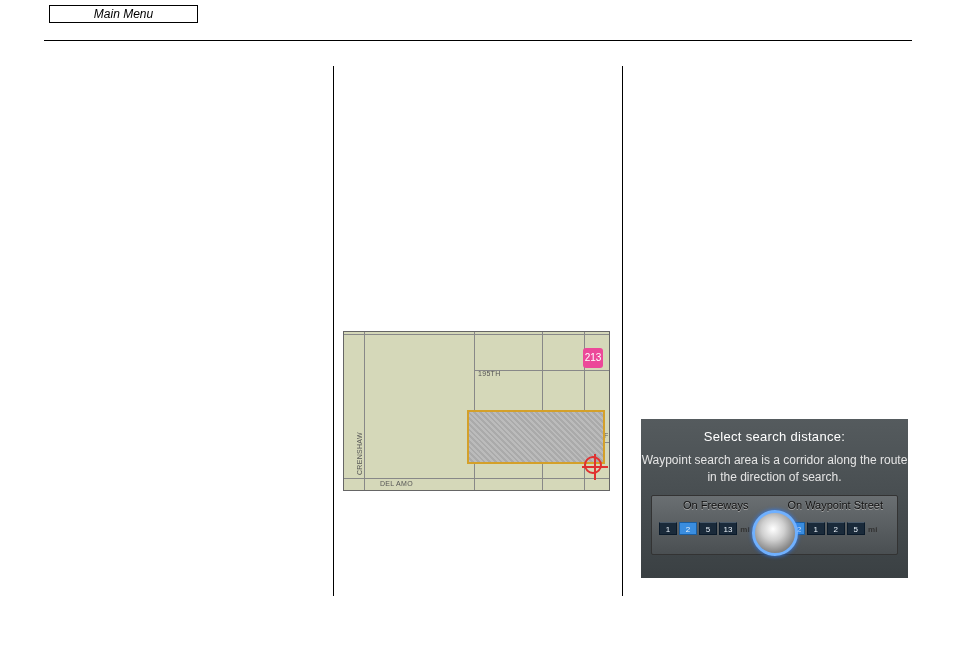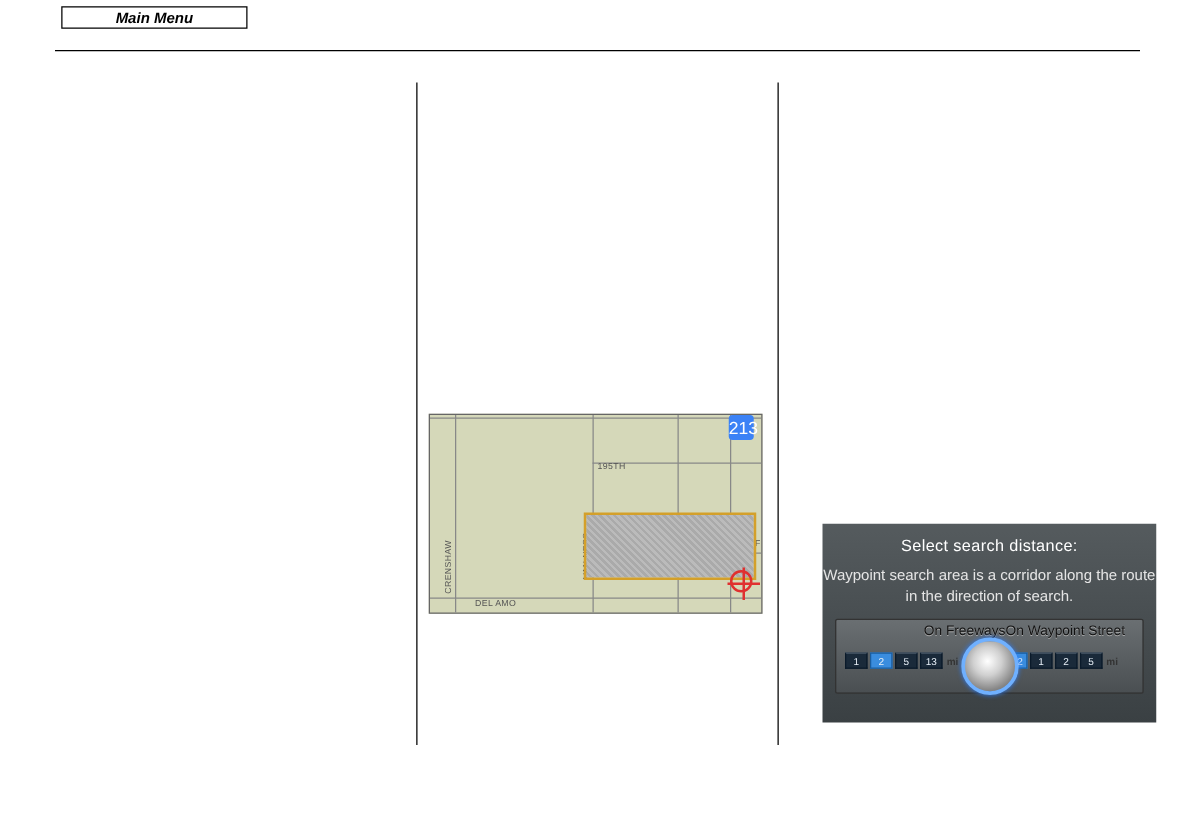--- a/index.html
+++ b/index.html
@@ -16,21 +16,20 @@
     left: 49px;
     top: 5px;
     width: 149px;
     height: 18px;
     border: 1px solid #000;
     font-size: 12px;
     text-align: center;
     line-height: 16px;
     background: #fff;
     font-style: italic;
-    font-weight: bold;
   }
   .hr-line {
     position: absolute;
     left: 44px;
     top: 40px;
     width: 868px;
     height: 1px;
     background: #000;
   }
   .columns {
@@ -58,21 +57,21 @@
     top: 331px;
     width: 267px;
     height: 160px;
     background: #d5d8b9;
     border: 1px solid #666;
   }
 
   
   .dialog-figure {
     position: absolute;
-    left: 658px;
+    left: 641px;
     top: 419px;
     width: 267px;
     height: 159px;
     background: linear-gradient(#555b5e, #3a4043);
     color: #fff;
     font-family: Arial, sans-serif;
   }
   .dialog-title {
     text-align: center;
     font-size: 13px;
@@ -91,22 +90,22 @@
     left: 10px;
     right: 10px;
     top: 76px;
     height: 60px;
     background: linear-gradient(#6a6f72, #4a4f52);
     border: 1px solid #333;
     border-radius: 2px;
   }
   .selector-labels {
     display: flex;
-    justify-content: flex-end;
-    padding: 3px 14px 0 16px;
+    justify-content: space-between;
+    padding: 3px 14px 0 31px;
   }
   .selector-labels span {
     font-size: 11px;
     color: #111;
     text-shadow: 0 1px 0 #aaa;
   }
   .knob {
     position: absolute;
     left: 50%;
     top: 14px;
@@ -189,27 +188,27 @@
   .cursor-ring::before, .cursor-ring::after {
     content: "";
     position: absolute;
     background: #e03030;
   }
   .cursor-ring::before { left: 8px; top: -4px; width: 2px; height: 26px; }
   .cursor-ring::after { top: 8px; left: -4px; height: 2px; width: 26px; }
   .shield {
     position: absolute;
     right: 6px;
-    top: 0;
+    top: 16px;
     width: 20px;
     height: 20px;
-    background: #3b82f6;
+    background: #ec4899;
     border-radius: 3px;
     color: #fff;
-    font-size: 14px;
+    font-size: 10px;
     text-align: center;
     line-height: 20px;
   }
 </style>
 </head>
 <body>
 
 <div class="main-menu-btn">Main Menu</div>
 
 <div class="hr-line"></div>

